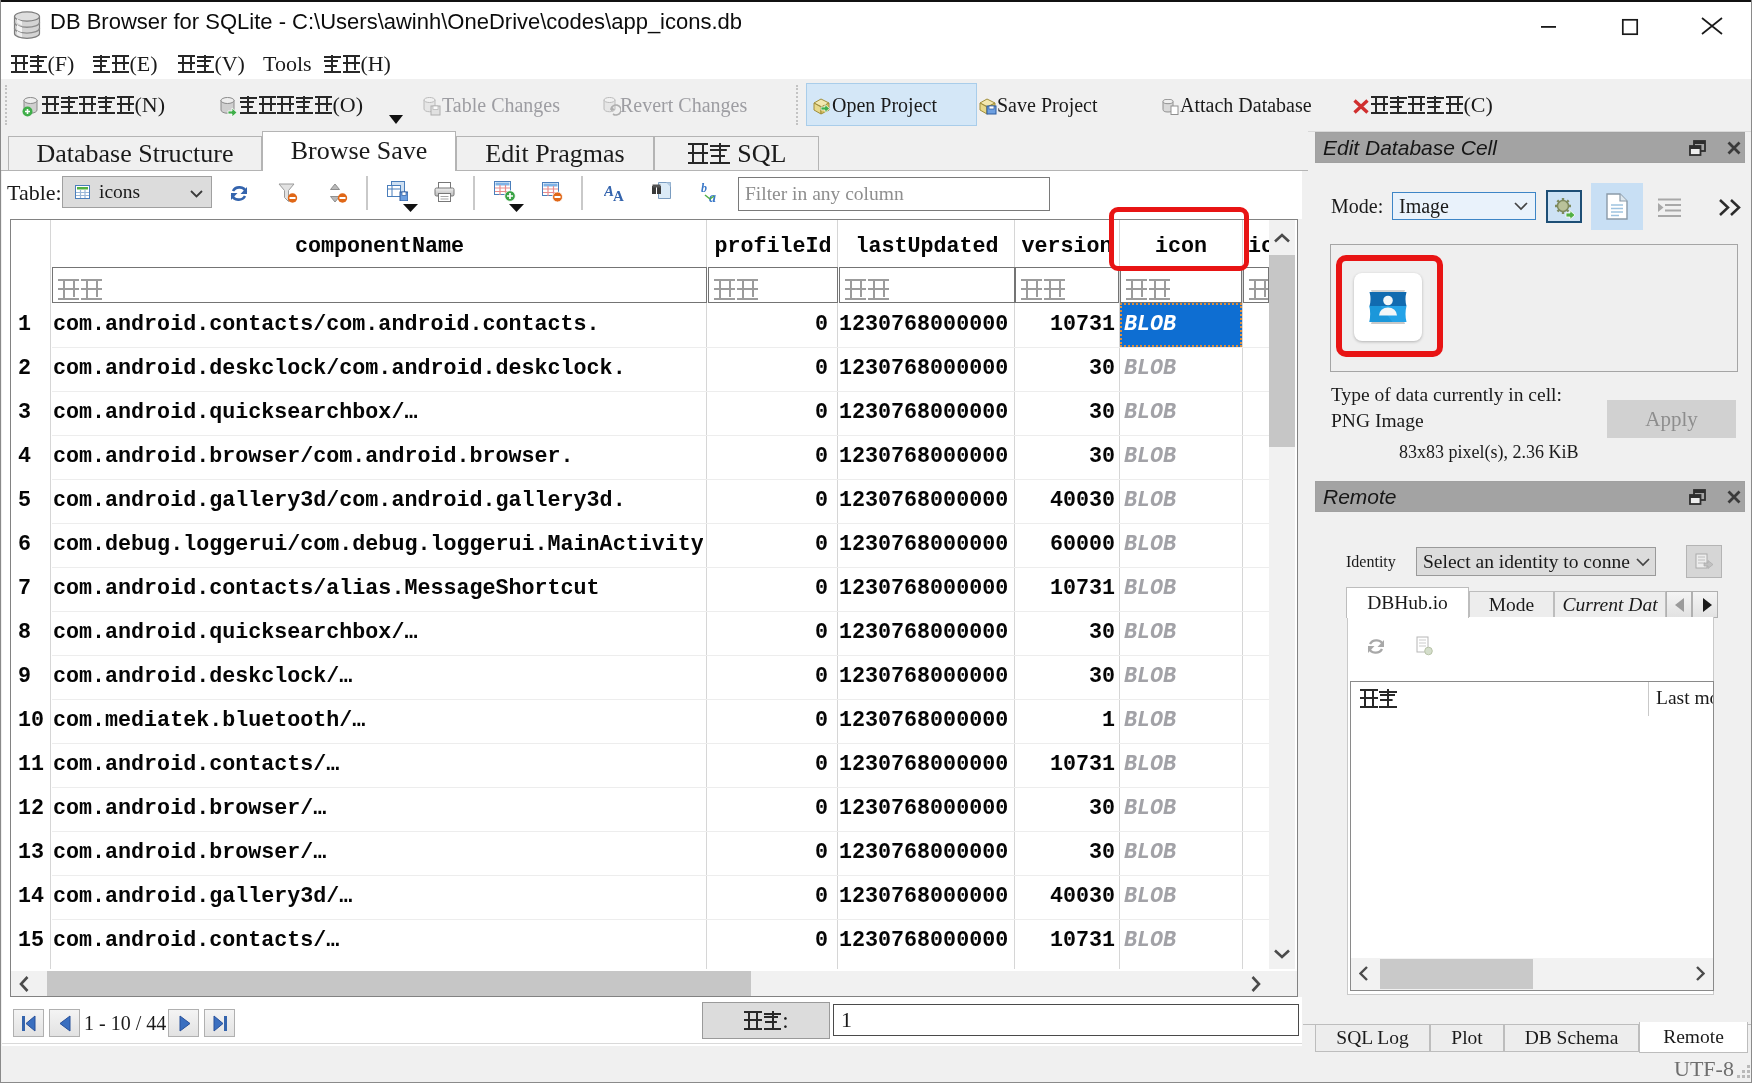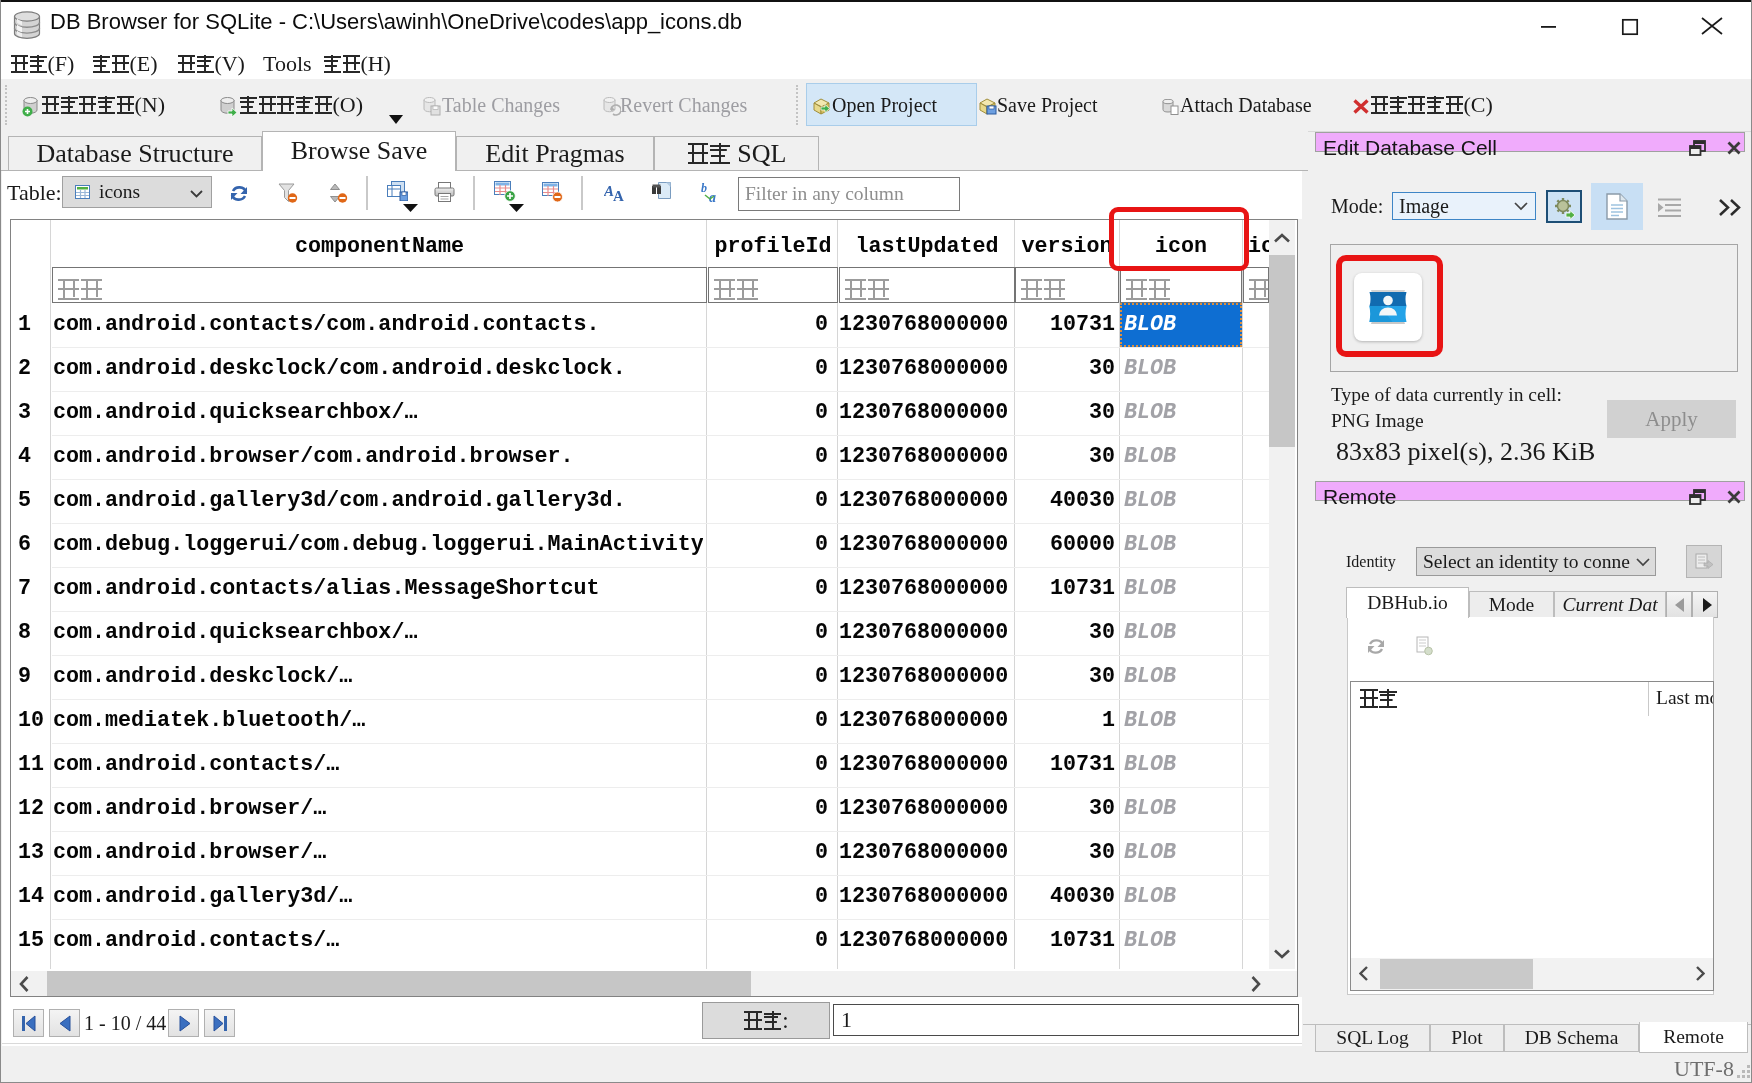--- a/index.html
+++ b/index.html
@@ -32,21 +32,21 @@
 .tbtxt{position:absolute;font-size:22px;top:0;height:52px;line-height:52px;white-space:nowrap;}
 .sep{position:absolute;top:6px;height:40px;width:0;border-left:2px dotted #c3c3c3;}
 .tabs{left:0;top:131px;width:1308px;height:40px;background:#f0f0f0;}
 .tab{position:absolute;box-sizing:border-box;border:1px solid #b4b4b4;background:#f0f0f0;top:5px;height:35px;text-align:center;font-size:26px;line-height:33px;}
 .tabactive{top:0;height:40px;background:#fff;border-bottom:none;line-height:38px;z-index:2;}
 .content{left:2px;top:171px;width:1300px;height:875px;background:#fff;}
 .hdrtxt{position:absolute;top:0;height:47px;line-height:53px;font-size:21.7px;text-align:center;font-family:"Liberation Mono",monospace;font-weight:bold;color:#050505;}
 .fbox{position:absolute;top:47px;height:36px;box-sizing:border-box;border:1px solid #747474;background:#fff;}
 .cell{position:absolute;height:44px;line-height:44px;font-size:21.7px;font-family:"Liberation Mono",monospace;font-weight:bold;white-space:nowrap;overflow:hidden;color:#050505;}
 .num{text-align:right;}
-.dockhdr{position:absolute;box-sizing:border-box;background:#f0abfc;border:1px solid #a0a0a0;height:20px;}
+.dockhdr{position:absolute;box-sizing:border-box;background:#a3a3a3;border:1px solid #a0a0a0;height:31px;font-style:italic;}
 .dockhdr .t{position:absolute;left:7px;top:0;line-height:29px;font-size:21px;color:#161616;font-family:"Liberation Sans",sans-serif;}
 .btn{position:absolute;box-sizing:border-box;background:linear-gradient(#f4f4f4,#e2e2e2);border:1px solid #b0b0b0;}
 .rtab{position:absolute;box-sizing:border-box;border:1px solid #bdbdbd;background:#ededed;text-align:center;font-size:19.5px;}
 </style></head>
 <body>
 
 <div class="abs" style="left:0;top:0;width:1752px;height:2px;background:#111;z-index:90"></div>
 <div class="abs" style="left:0;top:0;width:1px;height:1083px;background:#8a8a8a;z-index:90"></div>
 <div class="abs" style="left:1751px;top:0;width:1px;height:1083px;background:#8a8a8a;z-index:90"></div>
 <div class="abs" style="left:0;top:1082px;width:1752px;height:1px;background:#8a8a8a;z-index:90"></div>
@@ -229,21 +229,21 @@
     <path d="M16 0.5 h4.5 l0 4.5 z" fill="#b3cbe2"></path>
  <rect x="2" y="4" width="4" height="8" fill="#3a3a3a"></rect>
     <rect x="7" y="4" width="4" height="8" fill="#3a3a3a"></rect>
     <rect x="2.5" y="2.5" width="8" height="3" fill="#555"></rect>
 </svg>
 <svg class="abs" style="left:701px;top:182px" width="19" height="21" viewBox="0 0 19 21">
  <text x="0" y="10" font-family="Liberation Serif" font-size="12" font-weight="bold" fill="#3a78c8" font-style="italic">b</text>
  <text x="8" y="20" font-family="Liberation Serif" font-size="14" font-weight="bold" fill="#3a78c8" font-style="italic">a</text>
  <path d="M4 13 l5 4 M9 17 l4 -3" fill="none" stroke="#52b043" stroke-width="1.5"></path>
 </svg>
-<div class="abs" style="left:738px;top:177px;width:222px;height:34px;box-sizing:border-box;border:1px solid #7a7a7a;background:#fff;">
+<div class="abs" style="left:738px;top:177px;width:312px;height:34px;box-sizing:border-box;border:1px solid #7a7a7a;background:#fff;">
   <span class="abs" style="left:6px;top:0;line-height:32px;font-size:19.5px;color:#8e8e8e;white-space:nowrap;">Filter in any column</span>
 </div>
 
 <div class="abs" style="left:10px;top:219px;width:1288px;height:778px;box-sizing:border-box;border:1px solid #828282;background:#fff;overflow:hidden;">
 
   <div class="abs" style="left:39px;top:0;width:1px;height:749px;background:#d6d6d6;"></div>
   <div class="abs" style="left:695px;top:0;width:1px;height:749px;background:#d6d6d6;"></div>
   <div class="abs" style="left:826px;top:0;width:1px;height:749px;background:#d6d6d6;"></div>
   <div class="abs" style="left:1003px;top:0;width:1px;height:749px;background:#d6d6d6;"></div>
   <div class="abs" style="left:1108px;top:0;width:1px;height:749px;background:#d6d6d6;"></div>
@@ -486,21 +486,21 @@
   <path d="M4 4 h34 l-1 3 h-32 z" fill="#d2d2d2"></path>
   <path d="M4 38 h34 l-1 -3 h-32 z" fill="#c8c8c8"></path>
   <path d="M2.5 6 h37 q-2 7 0 14 h-37 q2 -7 0 -14 z" fill="#116bb0"></path>
   <path d="M2.5 20 h37 q-2 8 0 16 h-37 q2 -8 0 -16 z" fill="#24a3e8"></path>
   <path d="M2.5 20 h11 l12 16 h-23 q1.7-8 0-16 z" fill="#1b97da"></path>
   <circle cx="21" cy="14.5" r="4.8" fill="#f2f6f8"></circle>
   <path d="M12 29.5 a9 8 0 0 1 18 0 z" fill="#f2f6f8"></path>
 </svg>
 <div class="abs" style="left:1331px;top:382px;font-size:19.5px;line-height:26px;">Type of data currently in cell:</div>
 <div class="abs" style="left:1331px;top:408px;font-size:19.5px;line-height:26px;">PNG Image</div>
-<div class="abs" style="left:1336px;top:439px;font-size:26px;line-height:26px;">83x83 pixel(s), 2.36 KiB</div>
+<div class="abs" style="left:1399px;top:439px;font-size:18px;line-height:26px;">83x83 pixel(s), 2.36 KiB</div>
 <div class="abs" style="left:1607px;top:400px;width:129px;height:38px;background:#d1d1d1;text-align:center;font-size:21px;line-height:38px;color:#8d8d8d;">Apply</div>
 
 <div class="dockhdr" style="left:1315px;top:481px;width:430px;">
   <span class="t">Remote</span>
   <svg class="abs" style="left:373px;top:7px" width="17" height="16">
       <rect x="5" y="1" width="11" height="10" fill="none" stroke="#2e2e2e" stroke-width="1.8"></rect>
       <rect x="5" y="1" width="11" height="3" fill="#2e2e2e"></rect>
       <rect x="1" y="6" width="10.5" height="9" fill="#eee" stroke="#2e2e2e" stroke-width="1.8"></rect>
       <rect x="1" y="6" width="10.5" height="3" fill="#2e2e2e"></rect>
     </svg>

